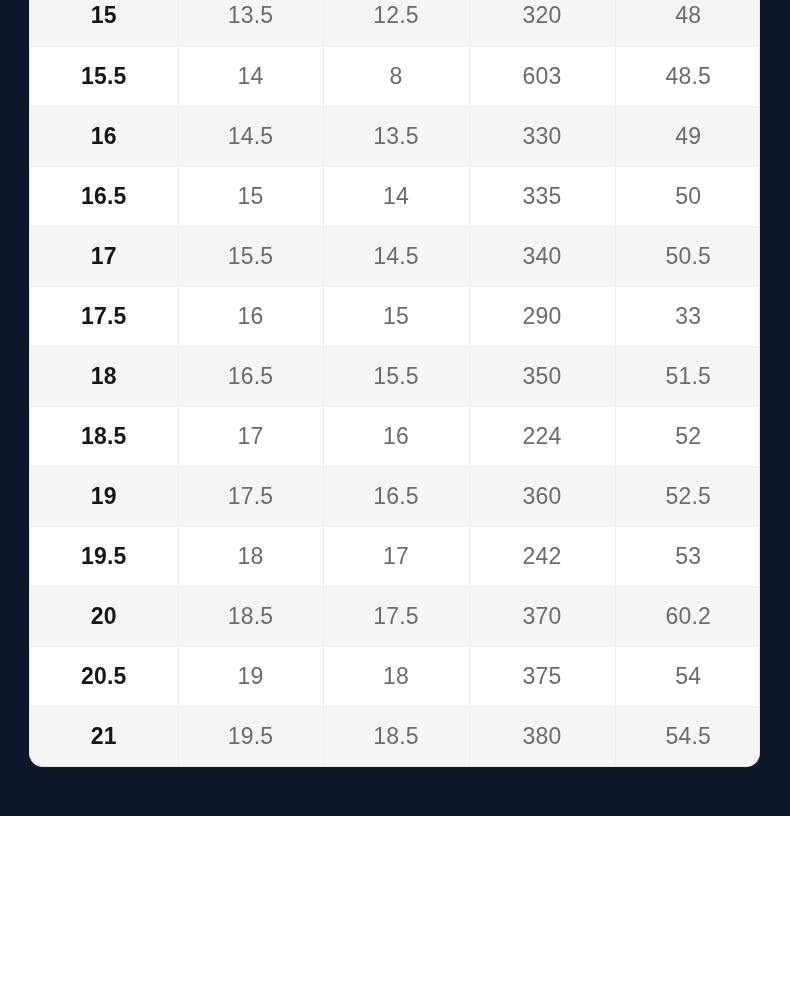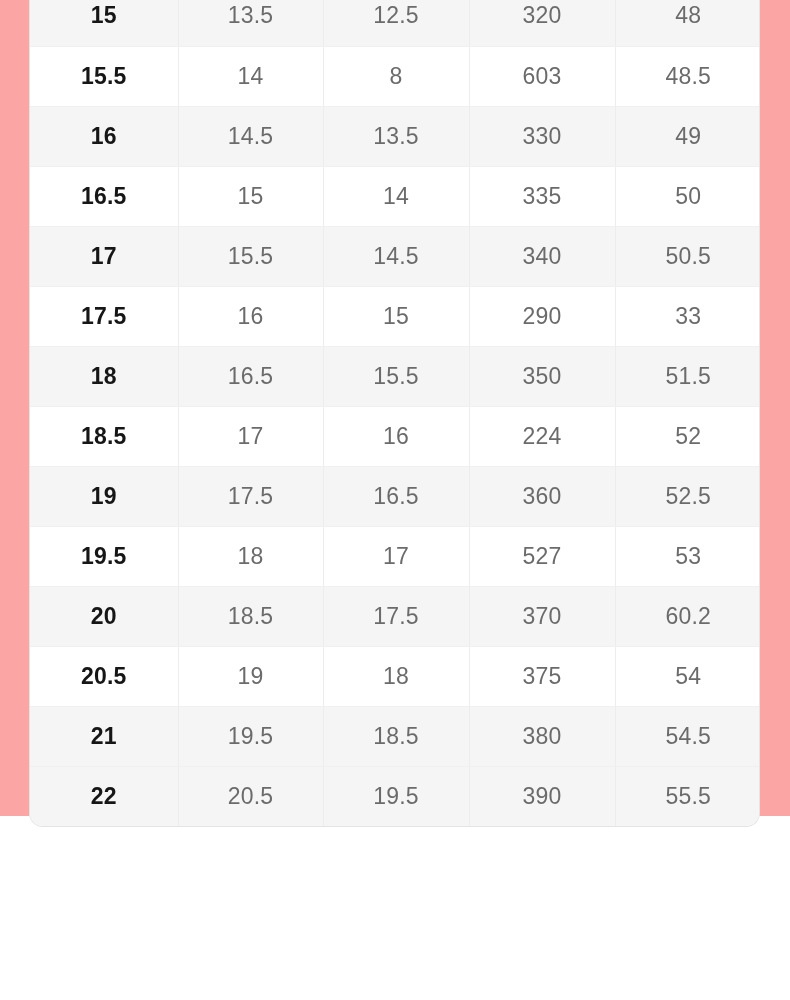--- a/index.html
+++ b/index.html
@@ -11,21 +11,21 @@
     width: 790px;
     height: 1000px;
     font-family: "Liberation Sans", sans-serif;
     overflow: hidden;
   }
 
   .page {
     position: relative;
     width: 790px;
     height: 816px;
-    background: #fca5a5;
+    background: #0f172a;
   }
 
   
   .size-table-card {
     position: absolute;
     left: 29px;
     top: -14px;
     width: 731px;
     border-left: 1px solid #e4e4e4;
     border-right: 1px solid #e4e4e4;
@@ -166,21 +166,21 @@
             <td class="col-primary">19</td>
             <td>17.5</td>
             <td>16.5</td>
             <td>360</td>
             <td>52.5</td>
           </tr>
           <tr class="row-plain">
             <td class="col-primary">19.5</td>
             <td>18</td>
             <td>17</td>
-            <td>527</td>
+            <td>242</td>
             <td>53</td>
           </tr>
           <tr class="row-shaded">
             <td class="col-primary">20</td>
             <td>18.5</td>
             <td>17.5</td>
             <td>370</td>
             <td>60.2</td>
           </tr>
           <tr class="row-plain">
@@ -190,24 +190,17 @@
             <td>375</td>
             <td>54</td>
           </tr>
           <tr class="row-shaded">
             <td class="col-primary">21</td>
             <td>19.5</td>
             <td>18.5</td>
             <td>380</td>
             <td>54.5</td>
           </tr>
-          <tr class="row-shaded">
-            <td class="col-primary">22</td>
-            <td>20.5</td>
-            <td>19.5</td>
-            <td>390</td>
-            <td>55.5</td>
-          </tr>
         </tbody>
     </table>
   </div>
 
 </div>
 
 </body></html>

